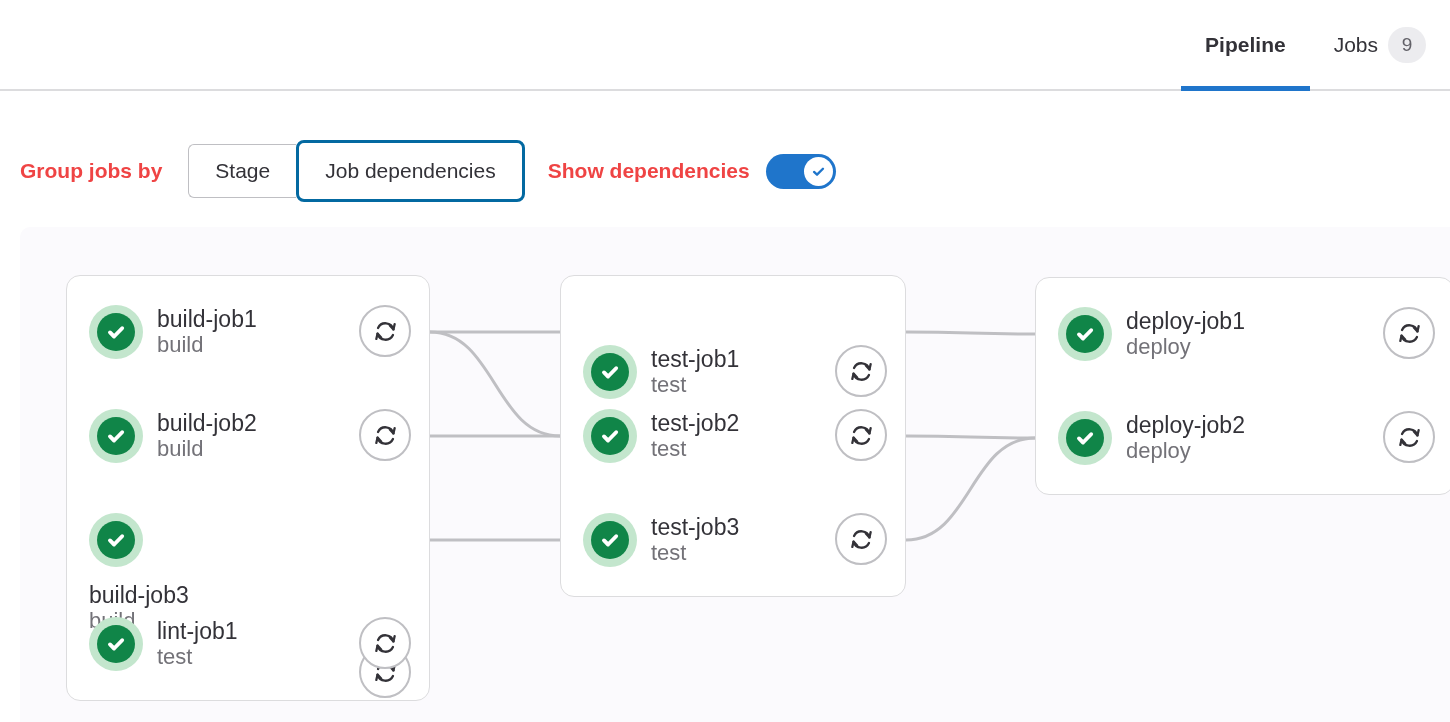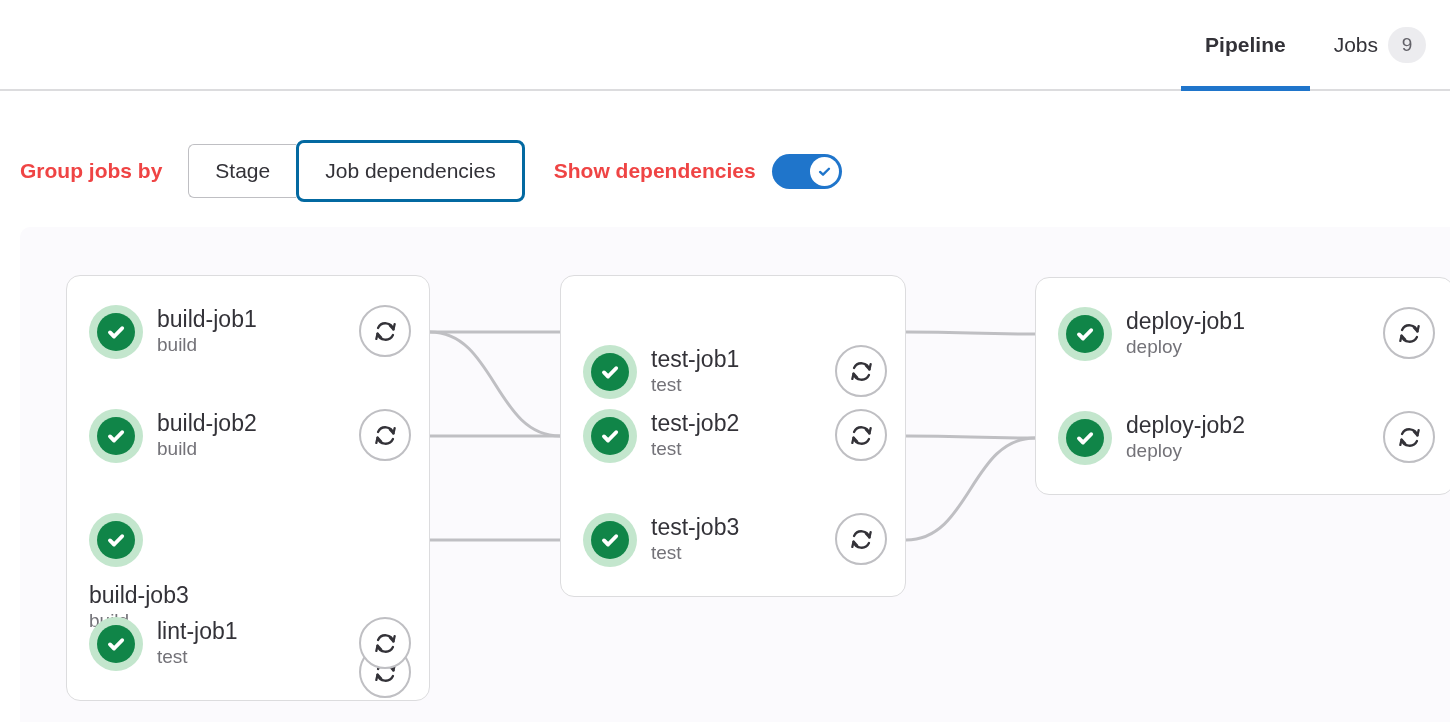--- a/index.html
+++ b/index.html
@@ -14,34 +14,34 @@
   .tab.active .tab-label{font-weight:bold;}
   .tab-indicator{position:absolute;left:0;right:0;bottom:-2px;height:5px;background:#1f75cb;}
   .tab-badge{min-width:24px;height:36px;padding:0 7px;border-radius:18px;background:#ececef;color:#626168;font-size:19px;display:flex;align-items:center;justify-content:center;}
   
   .controls{display:flex;align-items:center;margin-left:20px;margin-top:49px;height:62px;}
   .group-label,.dep-label{font-size:21px;font-weight:bold;color:#ef4444;white-space:nowrap;}
   .seg-group{display:flex;align-items:center;margin-left:26px;}
   .seg-btn{background:#fff;border:1px solid #bfbfc3;height:54px;padding:0 26px;font-size:21px;color:#333238;font-family:inherit;cursor:pointer;}
   .seg-btn.first{border-radius:6px 0 0 6px;border-right:none;}
   .seg-btn.selected{border:3px solid #0369a1;border-radius:8px;height:62px;position:relative;z-index:1;}
-  .dep-label{margin-left:29px;}
+  .dep-label{margin-left:23px;}
   .toggle{position:relative;margin-left:16px;width:70px;height:35px;border-radius:18px;border:none;background:#1f75cb;cursor:pointer;padding:0;}
   .toggle-knob{position:absolute;top:3px;right:3px;width:29px;height:29px;border-radius:50%;background:#ffffff;display:flex;align-items:center;justify-content:center;}
   
   .graph{position:relative;margin-left:20px;margin-top:25px;width:1440px;height:520px;background:#fbfafd;border-radius:10px;}
   #links-svg{position:absolute;left:0;top:0;}
   #links-svg path{stroke:#bfbfc3;stroke-width:3;fill:none;}
   .job-card{position:absolute;background:#ffffff;border:1px solid #dcdcde;border-radius:14px;box-sizing:border-box;}
   .job-row{position:absolute;left:22px;right:18px;height:56px;display:flex;gap:14px;}
   .status-wrap{width:54px;height:54px;border-radius:50%;background:#c3e6cd;display:flex;align-items:center;justify-content:center;flex:none;}
   .status-inner{width:38px;height:38px;border-radius:50%;background:#108548;display:flex;align-items:center;justify-content:center;}
   .job-text{display:flex;flex-direction:column;min-width:0;}
   .job-name{font-size:23px;line-height:28px;color:#333238;white-space:nowrap;cursor:pointer;}
-  .job-stage{font-size:19px;line-height:23px;color:#737278;white-space:nowrap;}
+  .job-stage{font-size:22px;line-height:23px;color:#737278;white-space:nowrap;}
   .retry-btn{margin-left:auto;width:52px;height:52px;border-radius:50%;border:2px solid #bfbfc3;background:#ffffff;color:#333238;display:flex;align-items:center;justify-content:center;cursor:pointer;flex:none;box-sizing:border-box;padding:0;}
 </style>
 </head>
 <body>
 
 <div class="tabs">
   <button class="tab active">
     <span class="tab-label">Pipeline</span>
     <span class="tab-indicator"></span>
   </button>

